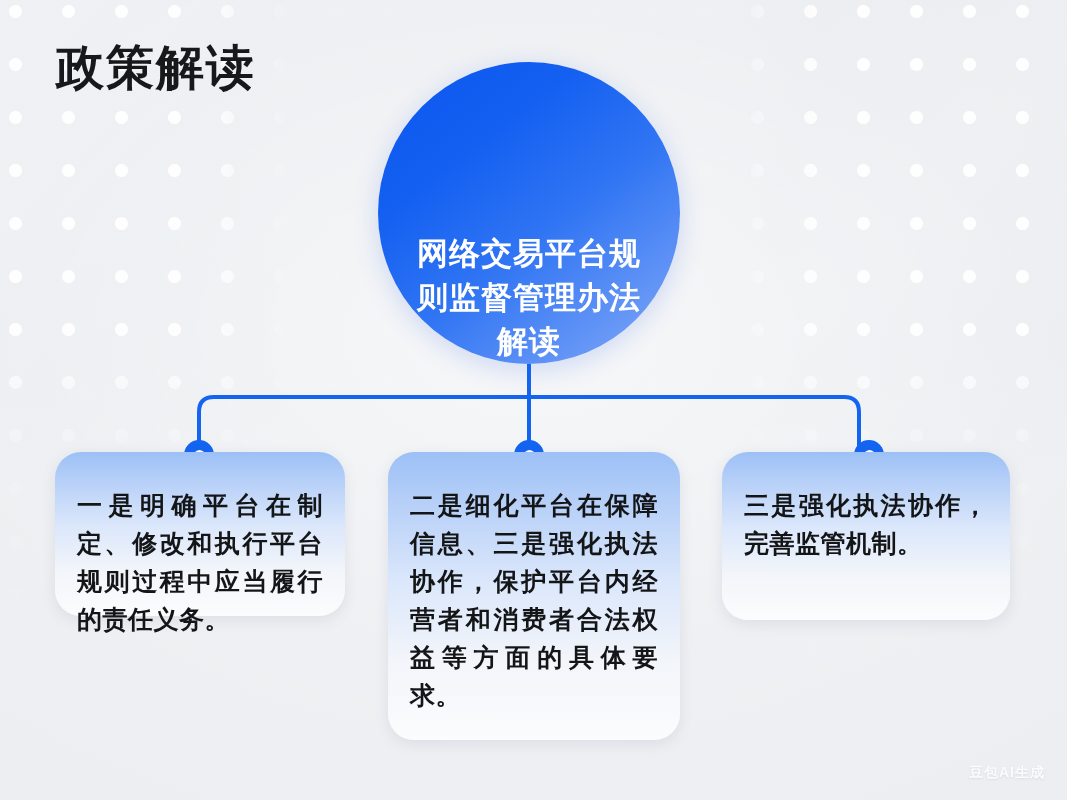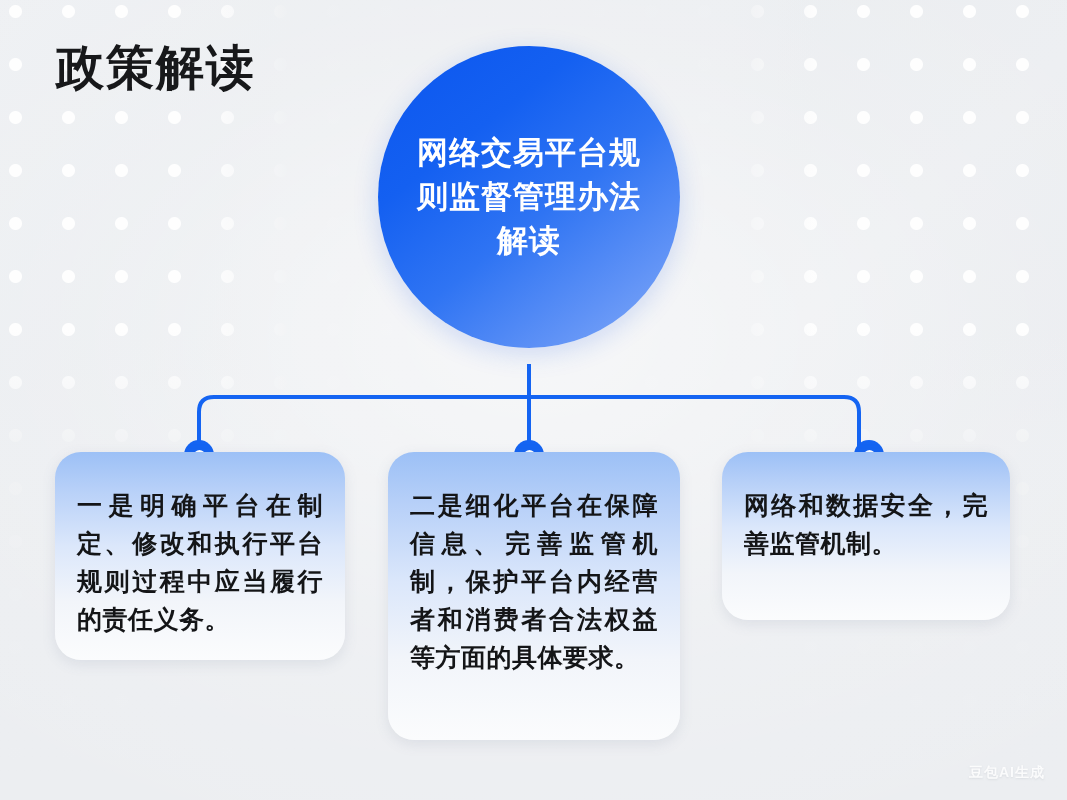--- a/index.html
+++ b/index.html
@@ -54,27 +54,27 @@
     color: #17181a;
     letter-spacing: 2px;
     line-height: 1.1;
     white-space: nowrap;
   }
 
   
   .hub-circle {
     position: absolute;
     left: 378px;
-    top: 46px;
+    top: 62px;
     width: 302px;
     height: 302px;
     border-radius: 50%;
     background: linear-gradient(142deg, #0b56ef 0%, #1460f1 30%, #2f74f3 55%, #5f92f6 80%, #87adf8 100%);
     display: flex;
-    align-items: center;
+    align-items: flex-end;
     justify-content: center;
     box-shadow: 0 6px 26px rgba(20,85,230,0.18);
   }
   .hub-text {
     color: #ffffff;
     font-size: 31px;
     font-weight: bold;
     line-height: 1.42;
     text-align: center;
     letter-spacing: 1px;
@@ -122,21 +122,21 @@
   }
   .card-text {
     font-size: 25px;
     font-weight: bold;
     color: #141517;
     line-height: 1.52;
     letter-spacing: 0.5px;
     text-align: justify;
     text-justify: inter-ideograph;
   }
-  #card-1 { left: 55px;  top: 452px; width: 290px; height: 208px; }
+  #card-1 { left: 55px;  top: 452px; width: 290px; height: 164px; }
   #card-2 { left: 388px; top: 452px; width: 292px; height: 288px; }
   #card-3 { left: 722px; top: 452px; width: 288px; height: 168px; }
 
   
   .watermark {
     position: absolute;
     right: 22px;
     bottom: 18px;
     font-size: 14px;
     font-weight: bold;
@@ -170,22 +170,22 @@
 
   <div class="node-dot" id="node-1"></div>
   <div class="node-dot" id="node-2"></div>
   <div class="node-dot" id="node-3"></div>
 
   <div class="card" id="card-1">
     <div class="card-text">一是明确平台在制定、修改和执行平台规则过程中应当履行的责任义务。</div>
   </div>
 
   <div class="card" id="card-2">
-    <div class="card-text">二是细化平台在保障信息、完善监管机制，保护平台内经营者和消费者合法权益等方面的具体要求。</div>
+    <div class="card-text">二是细化平台在保障信息、三是强化执法协作，保护平台内经营者和消费者合法权益等方面的具体要求。</div>
   </div>
 
   <div class="card" id="card-3">
-    <div class="card-text">网络和数据安全，完善监管机制。</div>
+    <div class="card-text">三是强化执法协作，完善监管机制。</div>
   </div>
 
   <div class="watermark">豆包AI生成</div>
 
 </div>
 
 </body></html>

